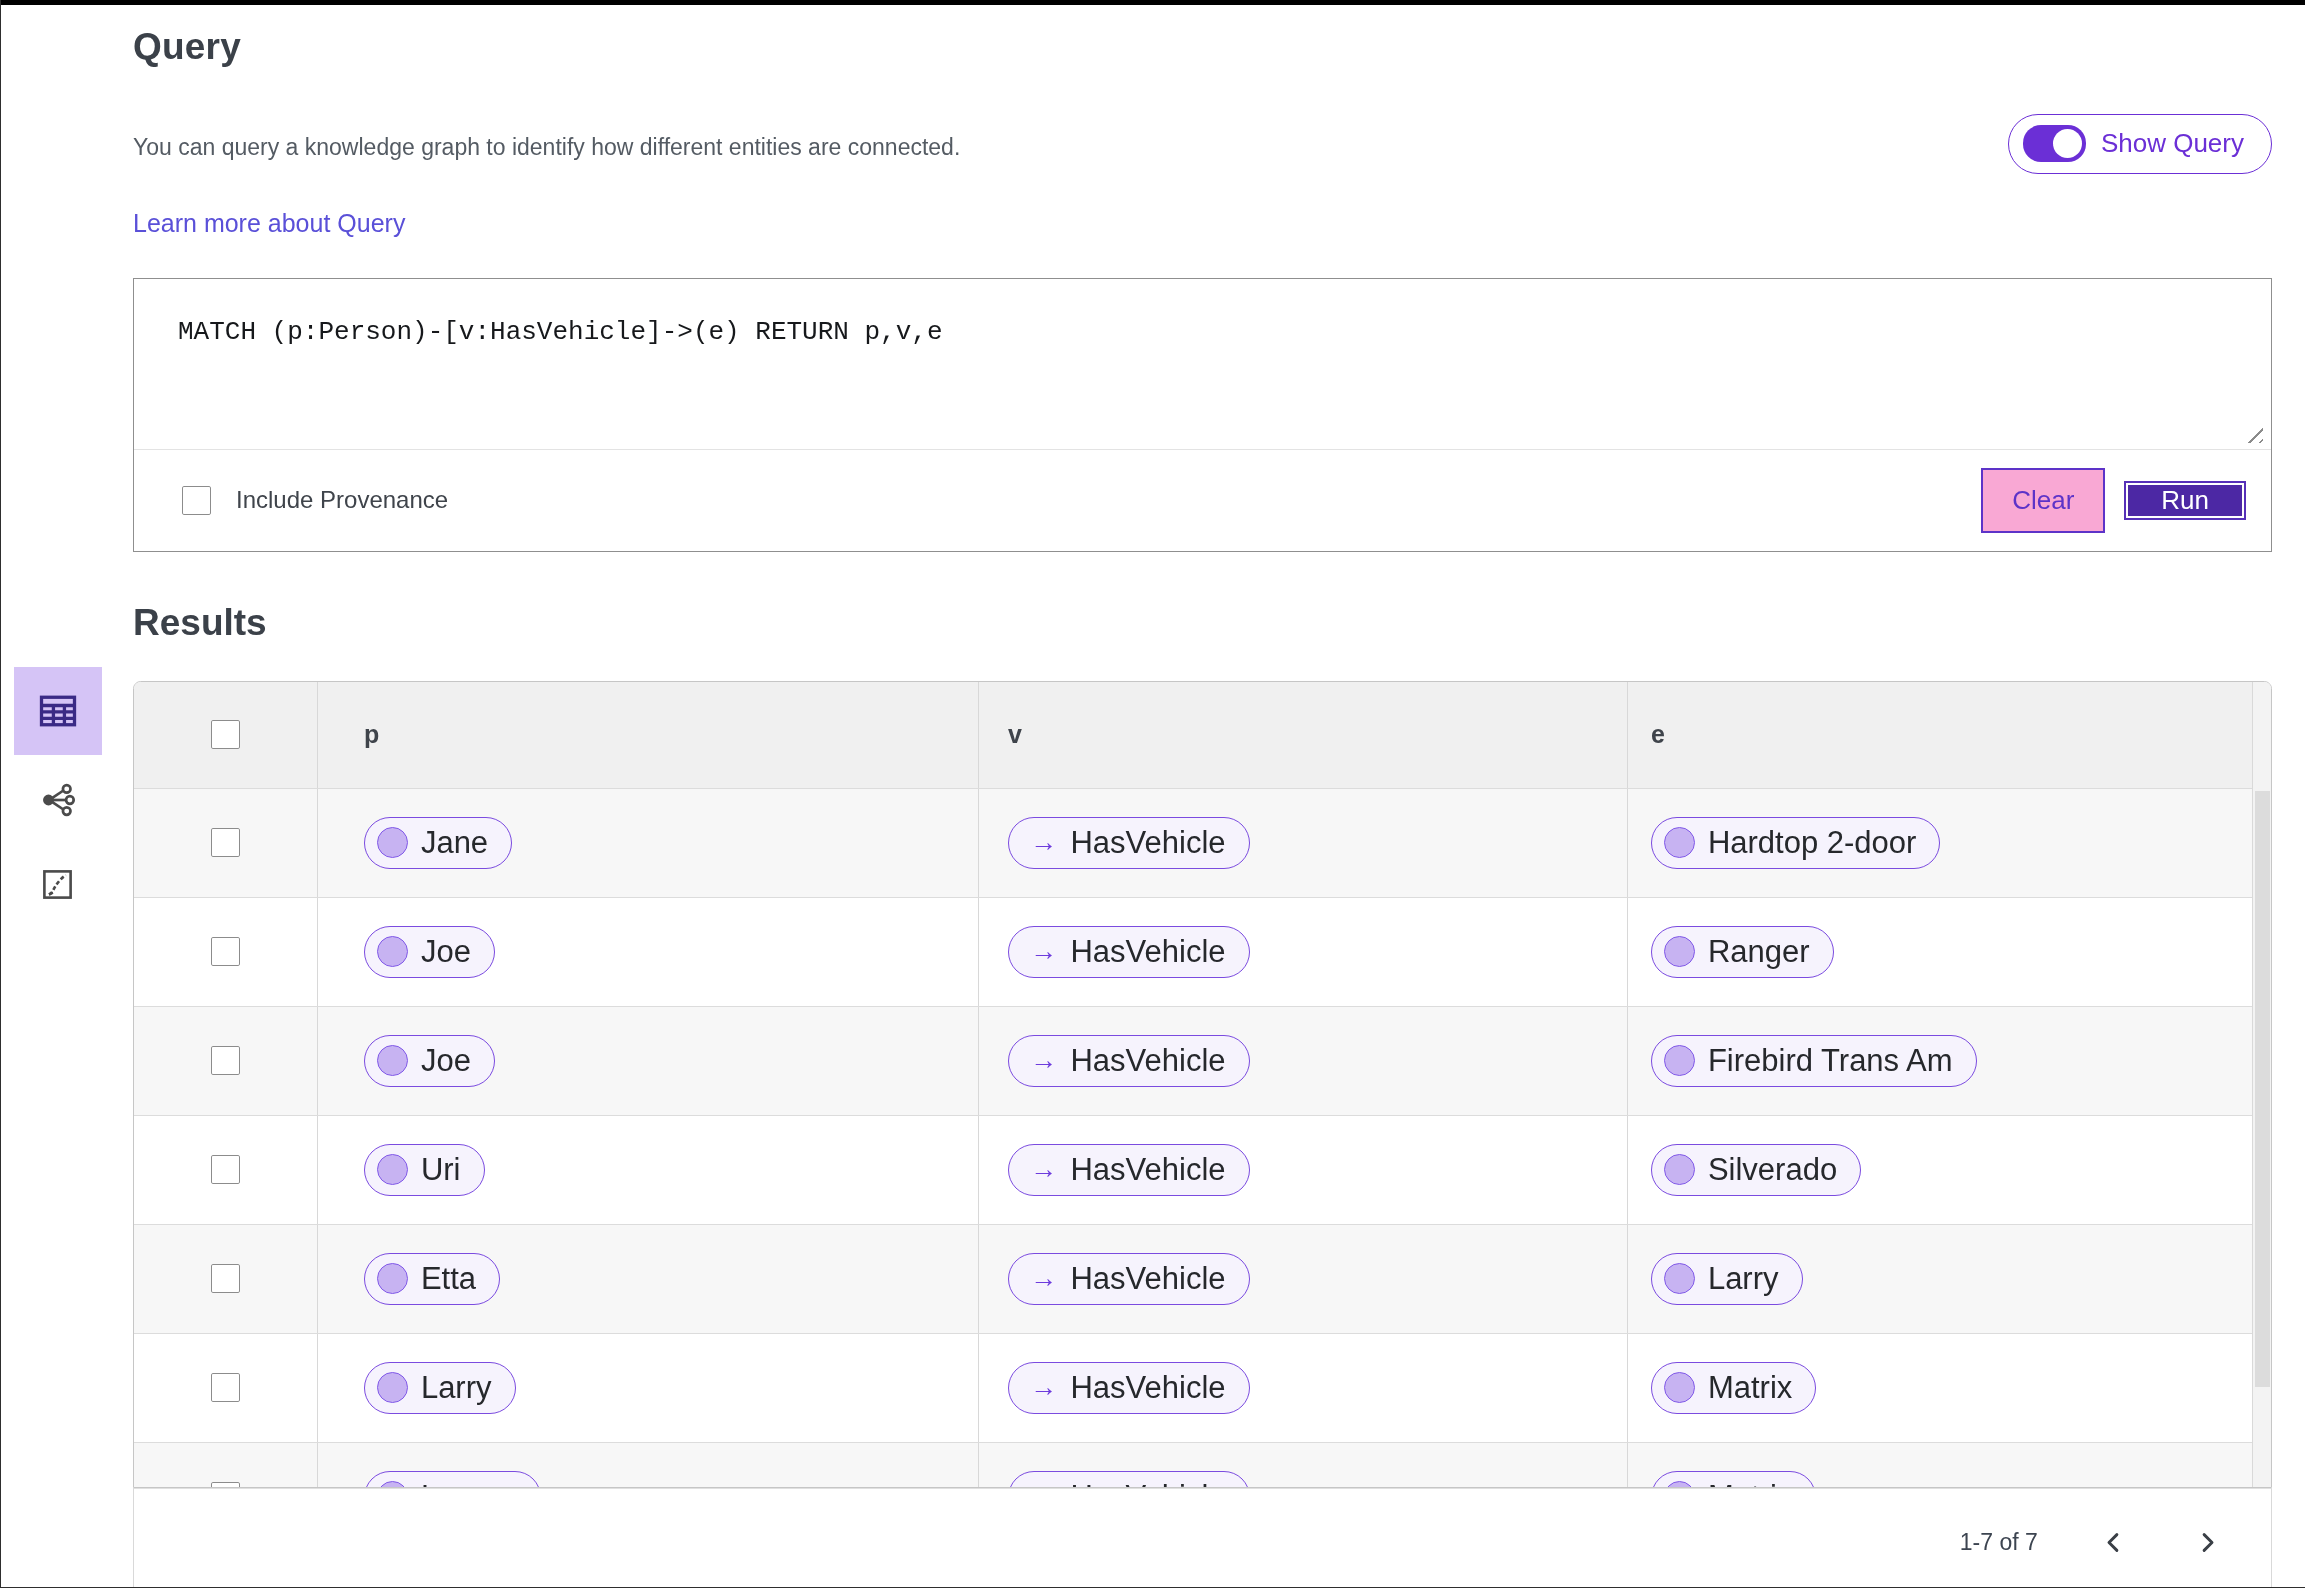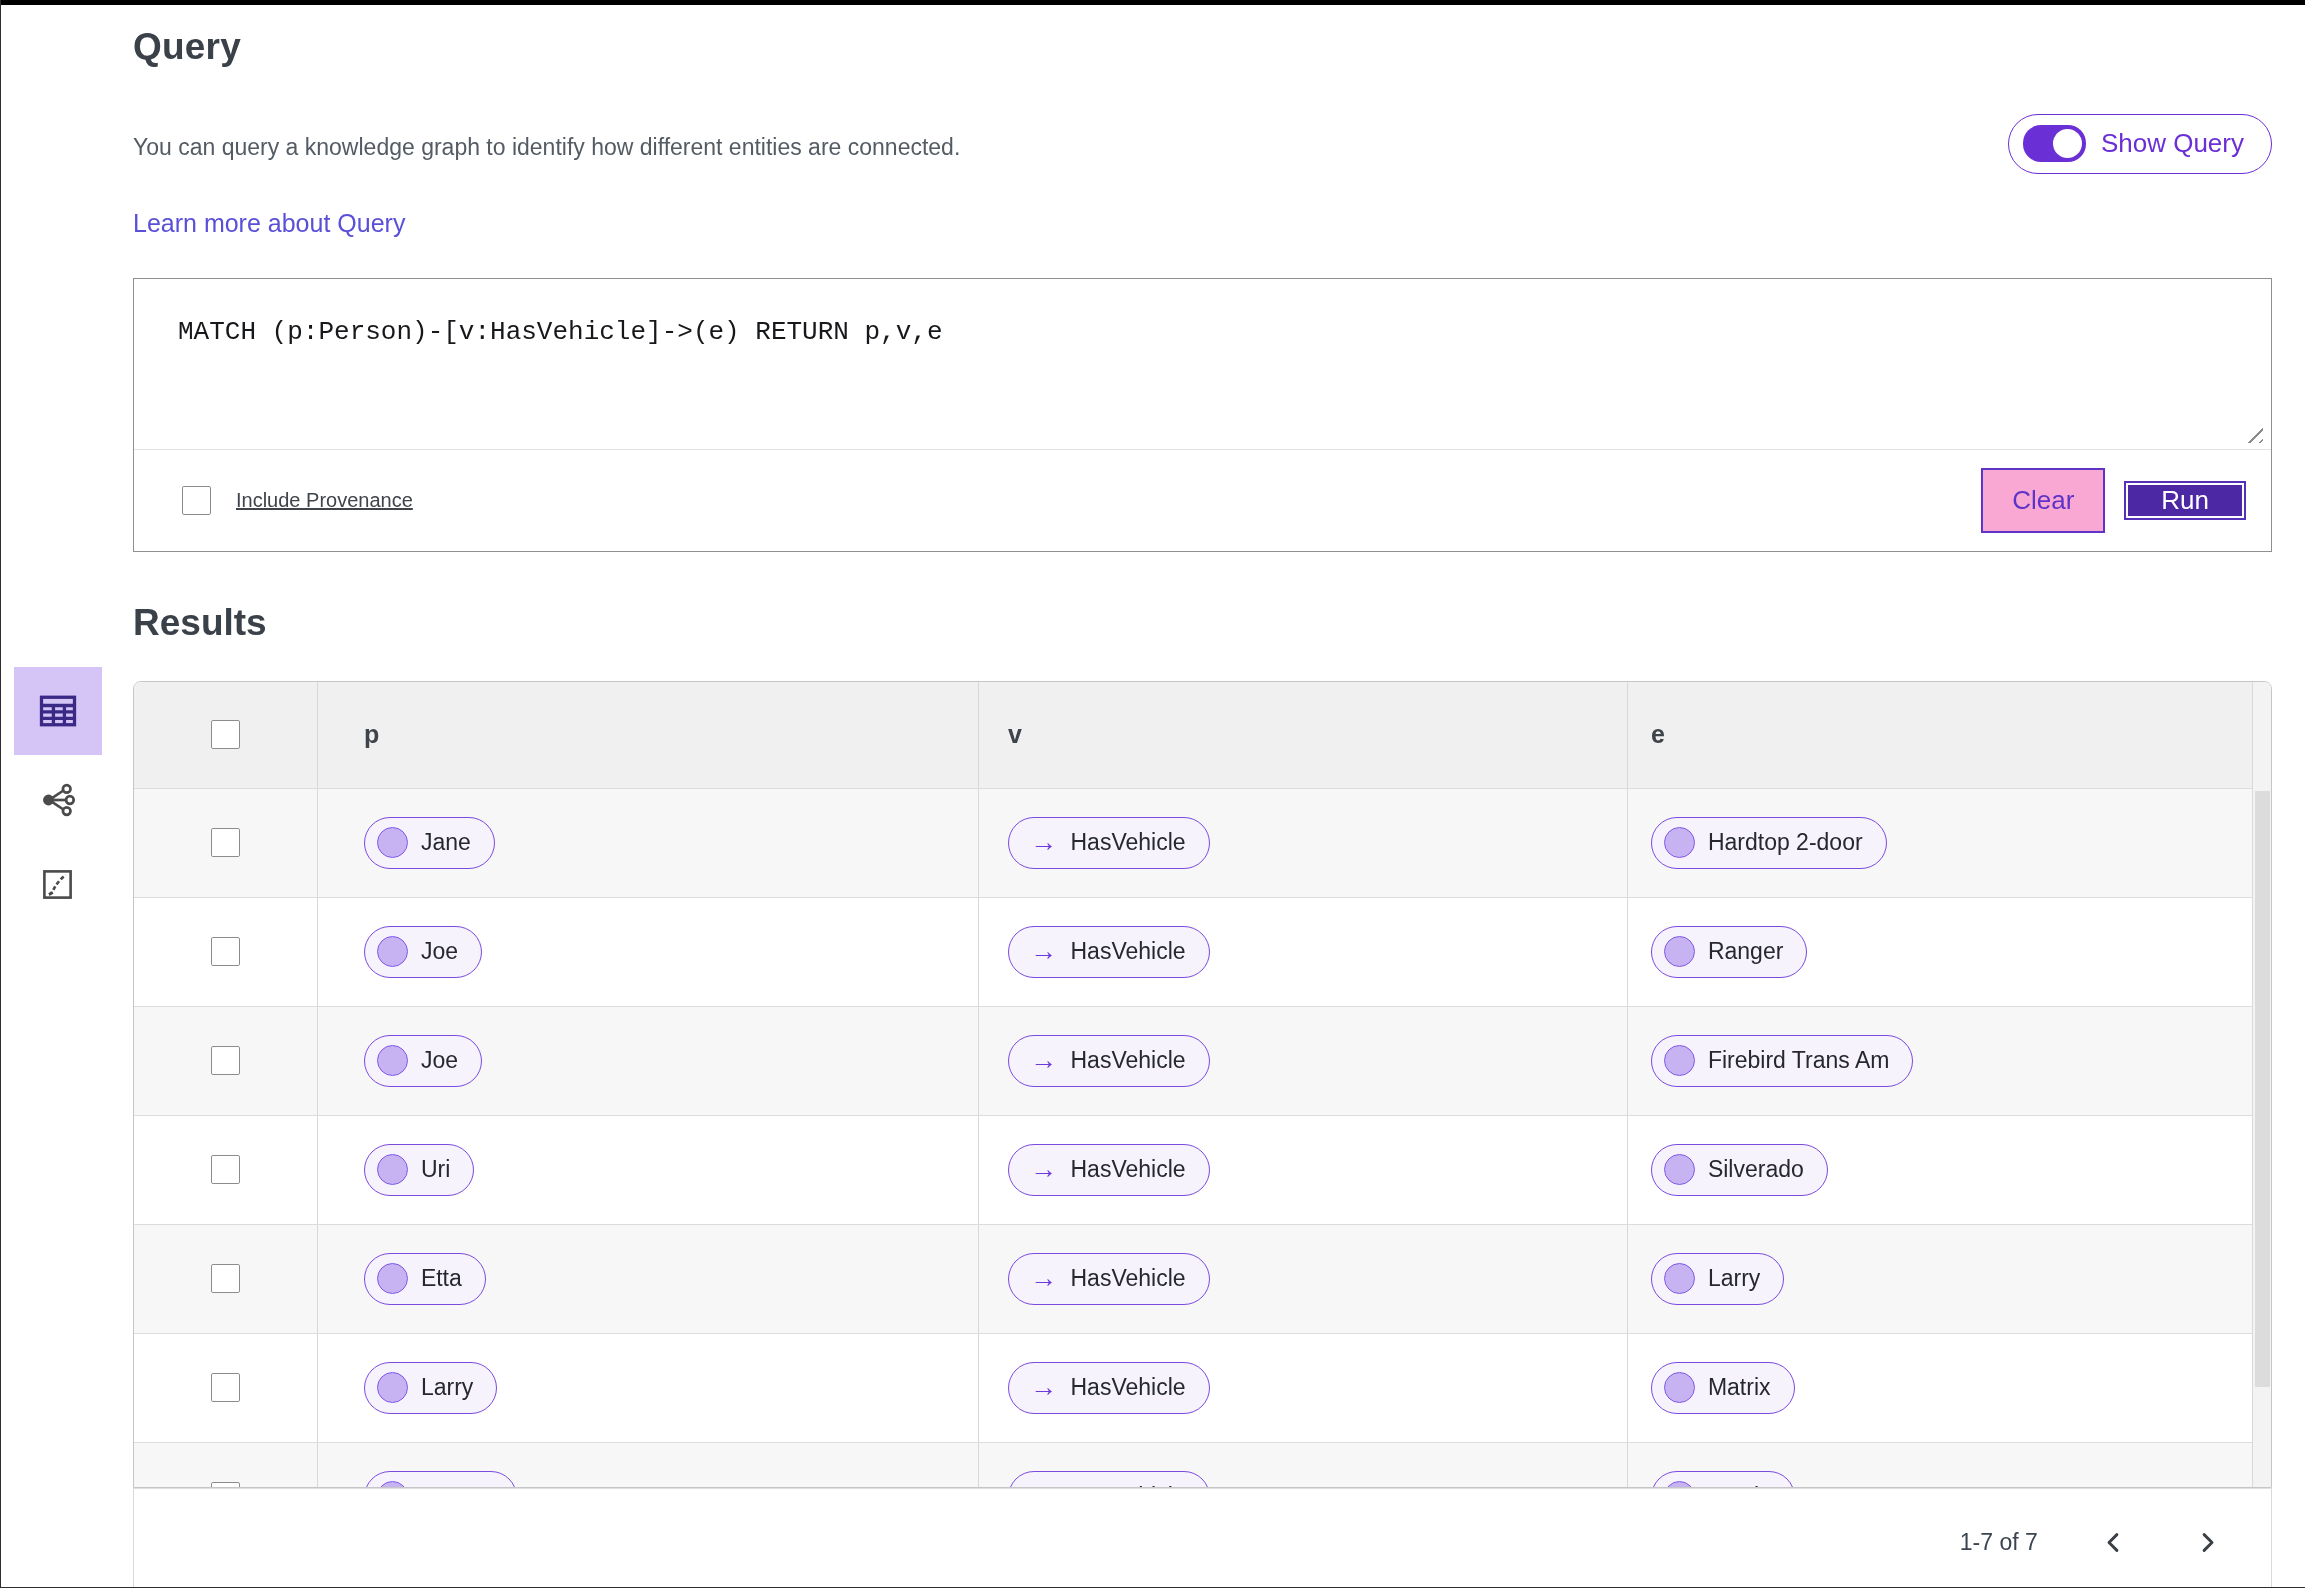--- a/index.html
+++ b/index.html
@@ -45,21 +45,21 @@
     background:repeating-linear-gradient(135deg, transparent 0 3.8px, #8a8a8a 3.8px 5.8px, transparent 5.8px 7.7px);
     clip-path:polygon(100% 0, 100% 100%, 0 100%);
   }
   .query-toolbar {
     height:102px; border-top:1px solid #e3e3e3;
     display:flex; justify-content:space-between; align-items:center;
     padding:0 27px 0 48px;
   }
   .check-group { display:flex; align-items:center; gap:25px; }
   .checkbox { width:29px; height:29px; border:1px solid #8c8c8c; background:#fff; border-radius:1.9px; flex:0 0 auto; cursor:pointer; }
-  .check-label { font-size:20px; color:#3f444b;text-decoration:underline; }
+  .check-label { font-size:24px; color:#3f444b; }
   .btn-group { display:flex; align-items:center; gap:21px; }
   .btn-clear {
     background:#f9a8d4; border:2.9px solid #5d33c8; color:#5d33c8;
     font-size:26px; font-family:"Liberation Sans",sans-serif;
     padding:15.4px 29px; cursor:pointer;
   }
   .btn-run {
     background:#4c28a4; border:2.9px solid #fff; outline:2.9px solid #5630b8;
     color:#fff; font-size:26px; font-family:"Liberation Sans",sans-serif;
     padding:0 33px; cursor:pointer;
@@ -95,21 +95,21 @@
   .pill {
     display:inline-flex; align-items:center; height:52px;
     border:1.9px solid #7b4be0; border-radius:26px; background:#f6f3fd;
     padding:0 23px 0 11.5px; cursor:pointer; white-space:nowrap;
   }
   .node-circle {
     width:31px; height:31px; border-radius:50%;
     background:#c7b3f2; border:1.9px solid #8159e8; margin-right:13.4px; flex:0 0 auto;
   }
   .edge-arrow { font-size:27px; color:#6d3bdd; margin:0 13.4px 0 9.6px; }
-  .pill-label { font-size:23px; color:#26282c; }
+  .pill-label { font-size:31px; color:#26282c; }
 
   .vscrollbar {
     position:absolute; top:0; right:0; bottom:0; width:19px;
     background:#f3f3f3; border-left:1px solid #d9d9d9;
   }
   .vscroll-thumb { position:absolute; top:109px; left:1.9px; width:15.4px; height:596px; background:#dcdcdc; }
 
   .table-footer {
     height:110px; border:1px solid #d9d9d9; border-top:1px solid #e0e0e0;
     border-radius:0 0 7.7px 7.7px; background:#fff;

